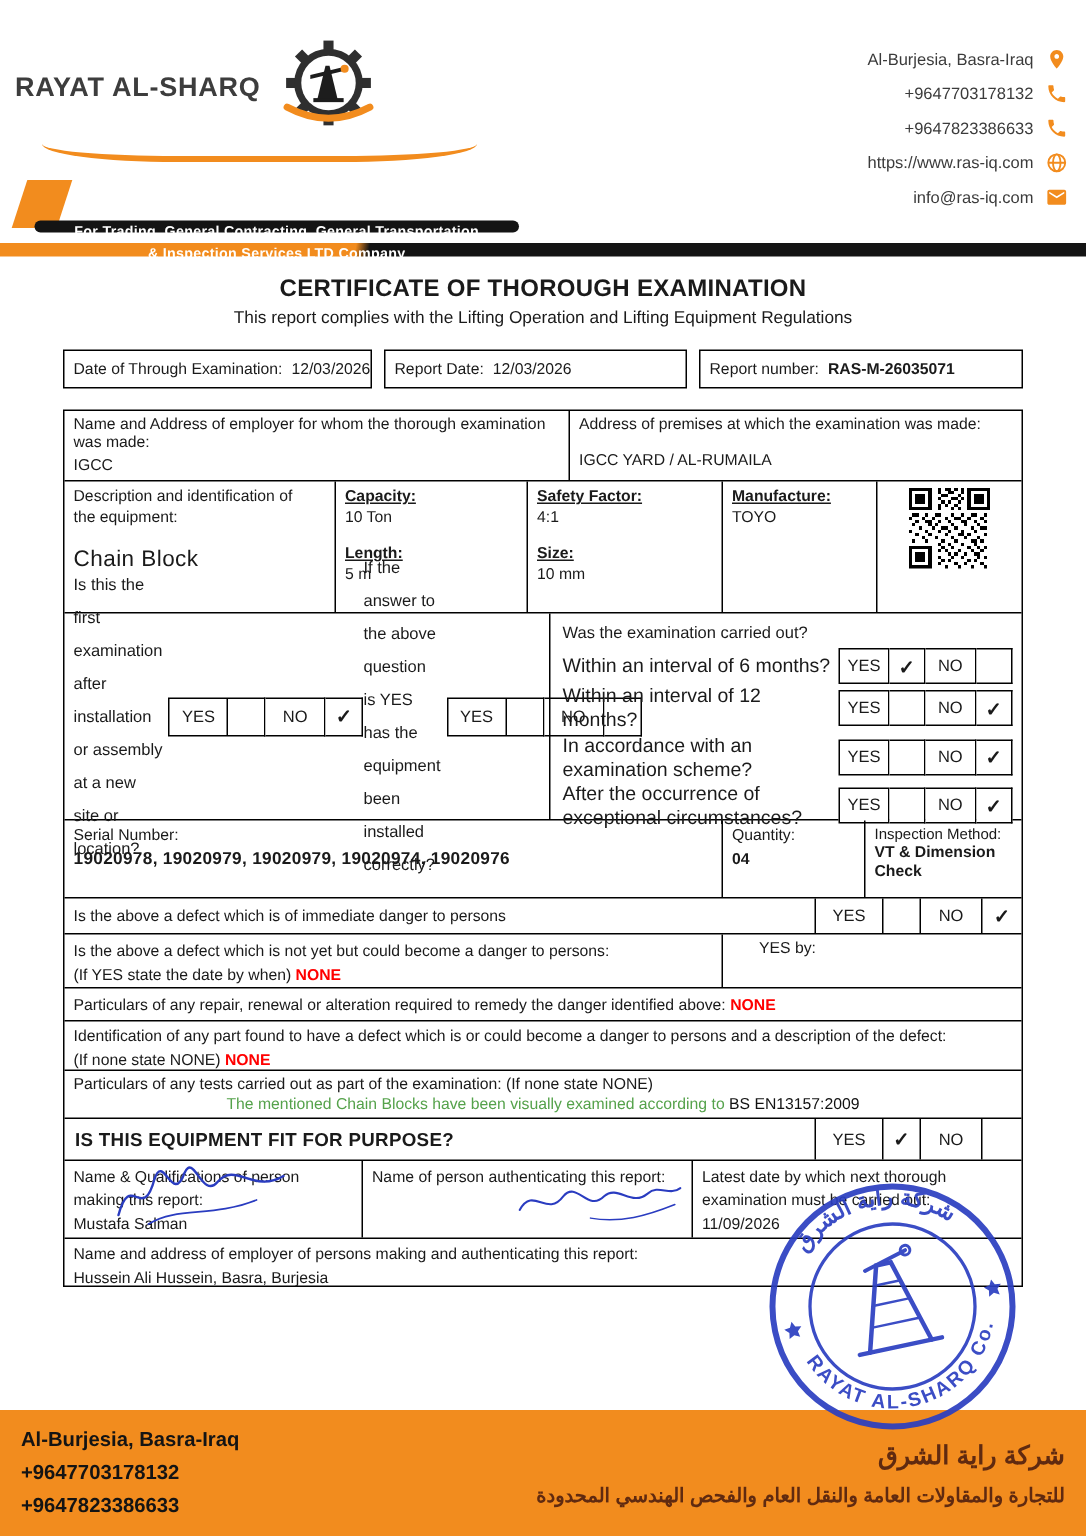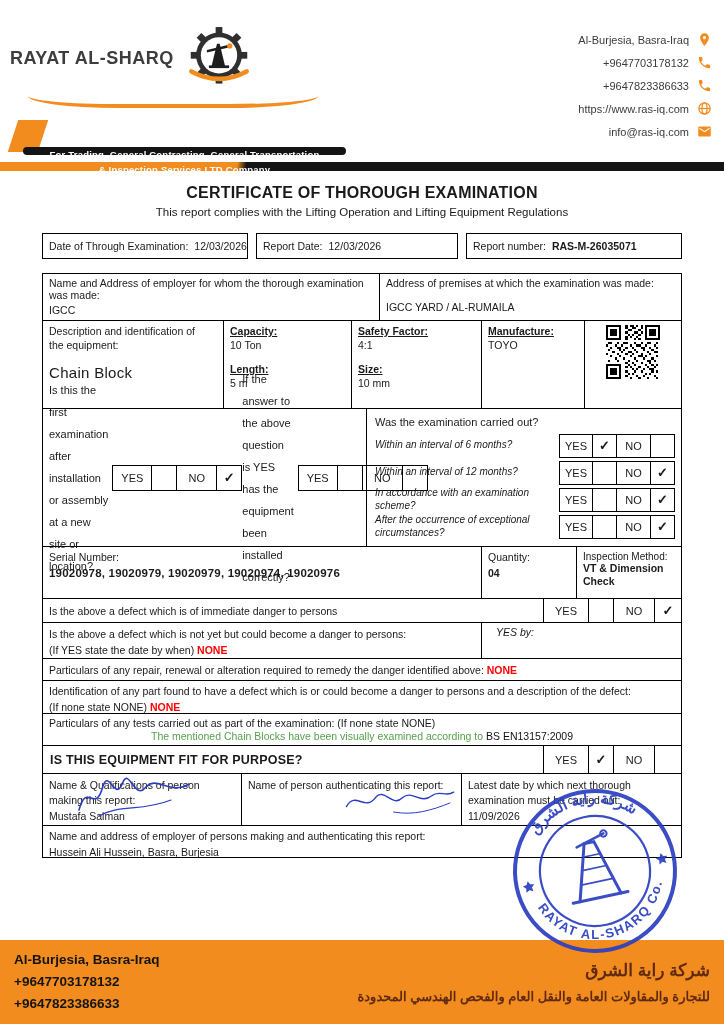--- a/index.html
+++ b/index.html
@@ -80,21 +80,21 @@
   .q-block { display: flex; align-items: center; gap: 4px; }
   .q-text { flex: 1; font-size: 11px; line-height: 2.0; }
   .yn { display: flex; flex: none; }
   .yn-cell { border: 1px solid #000; height: 26px; display: flex; align-items: center; justify-content: center; font-size: 11px; background: #fff; }
   .yn-cell + .yn-cell { border-left: none; }
   .yn-label { width: 40px; }
   .yn-mark { width: 25px; font-weight: bold; font-size: 13px; }
   .q-right { flex: 1; padding: 5px 6px 6px; display: flex; flex-direction: column; }
   .q-right-header { font-size: 11px; margin: 2px 0 4px 2px; }
   .q-sub { display: flex; align-items: center; gap: 4px; flex: 1; }
-  .q-sub-text { flex: 1; font-size: 10px; line-height: 1.25; padding-left: 2px; font-style: italic; }
+  .q-sub-text { flex: 1; font-size: 13px; line-height: 1.25; padding-left: 2px; }
   .yn-sm .yn-cell { height: 24px; }
   .yn-sm .yn-label { width: 34px; }
   .yn-sm .yn-mark { width: 24px; }
 
   .r-serial { height: 52px; }
   .r-serial .tcell { padding: 4px 6px; }
   .c-ser { width: 438px; }
   .ser-val { font-weight: bold; font-size: 11.5px; margin-top: 4px; letter-spacing: .2px; }
   .c-qty { width: 95px; }
   .qty-val { font-weight: bold; margin-top: 4px; }
@@ -105,21 +105,21 @@
   .r-d1 { height: 24px; }
   .d-text { flex: 1; display: flex; align-items: center; padding: 0 6px; }
   .ynrow-cell { border-left: 1px solid #000; display: flex; align-items: center; justify-content: center; font-size: 11px; }
   .ynrow-label-yes { width: 45px; }
   .ynrow-mark1 { width: 25px; font-weight: bold; font-size: 13px; }
   .ynrow-label-no { width: 41px; }
   .ynrow-mark2 { width: 27px; font-weight: bold; font-size: 13px; }
 
   .r-d2 { height: 36px; }
   .c-d2l { width: 438px; padding: 3px 6px; line-height: 1.55; }
-  .c-d2r { flex: 1; padding: 3px 14px; font-style: italic; }
+  .c-d2r { flex: 1; padding: 3px 24px; }
 
   .r-d3 { height: 22px; }
   .r-d3 .tcell { flex: 1; display: flex; align-items: center; padding: 0 6px; }
 
   .r-d4 { height: 33px; }
   .r-d4 .tcell { flex: 1; padding: 3px 6px; line-height: 1.5; }
 
   .r-d5 { height: 32px; }
   .r-d5 .tcell { flex: 1; padding: 3px 6px; }
   .tests-note-line { text-align: center; margin-top: 1px; }

